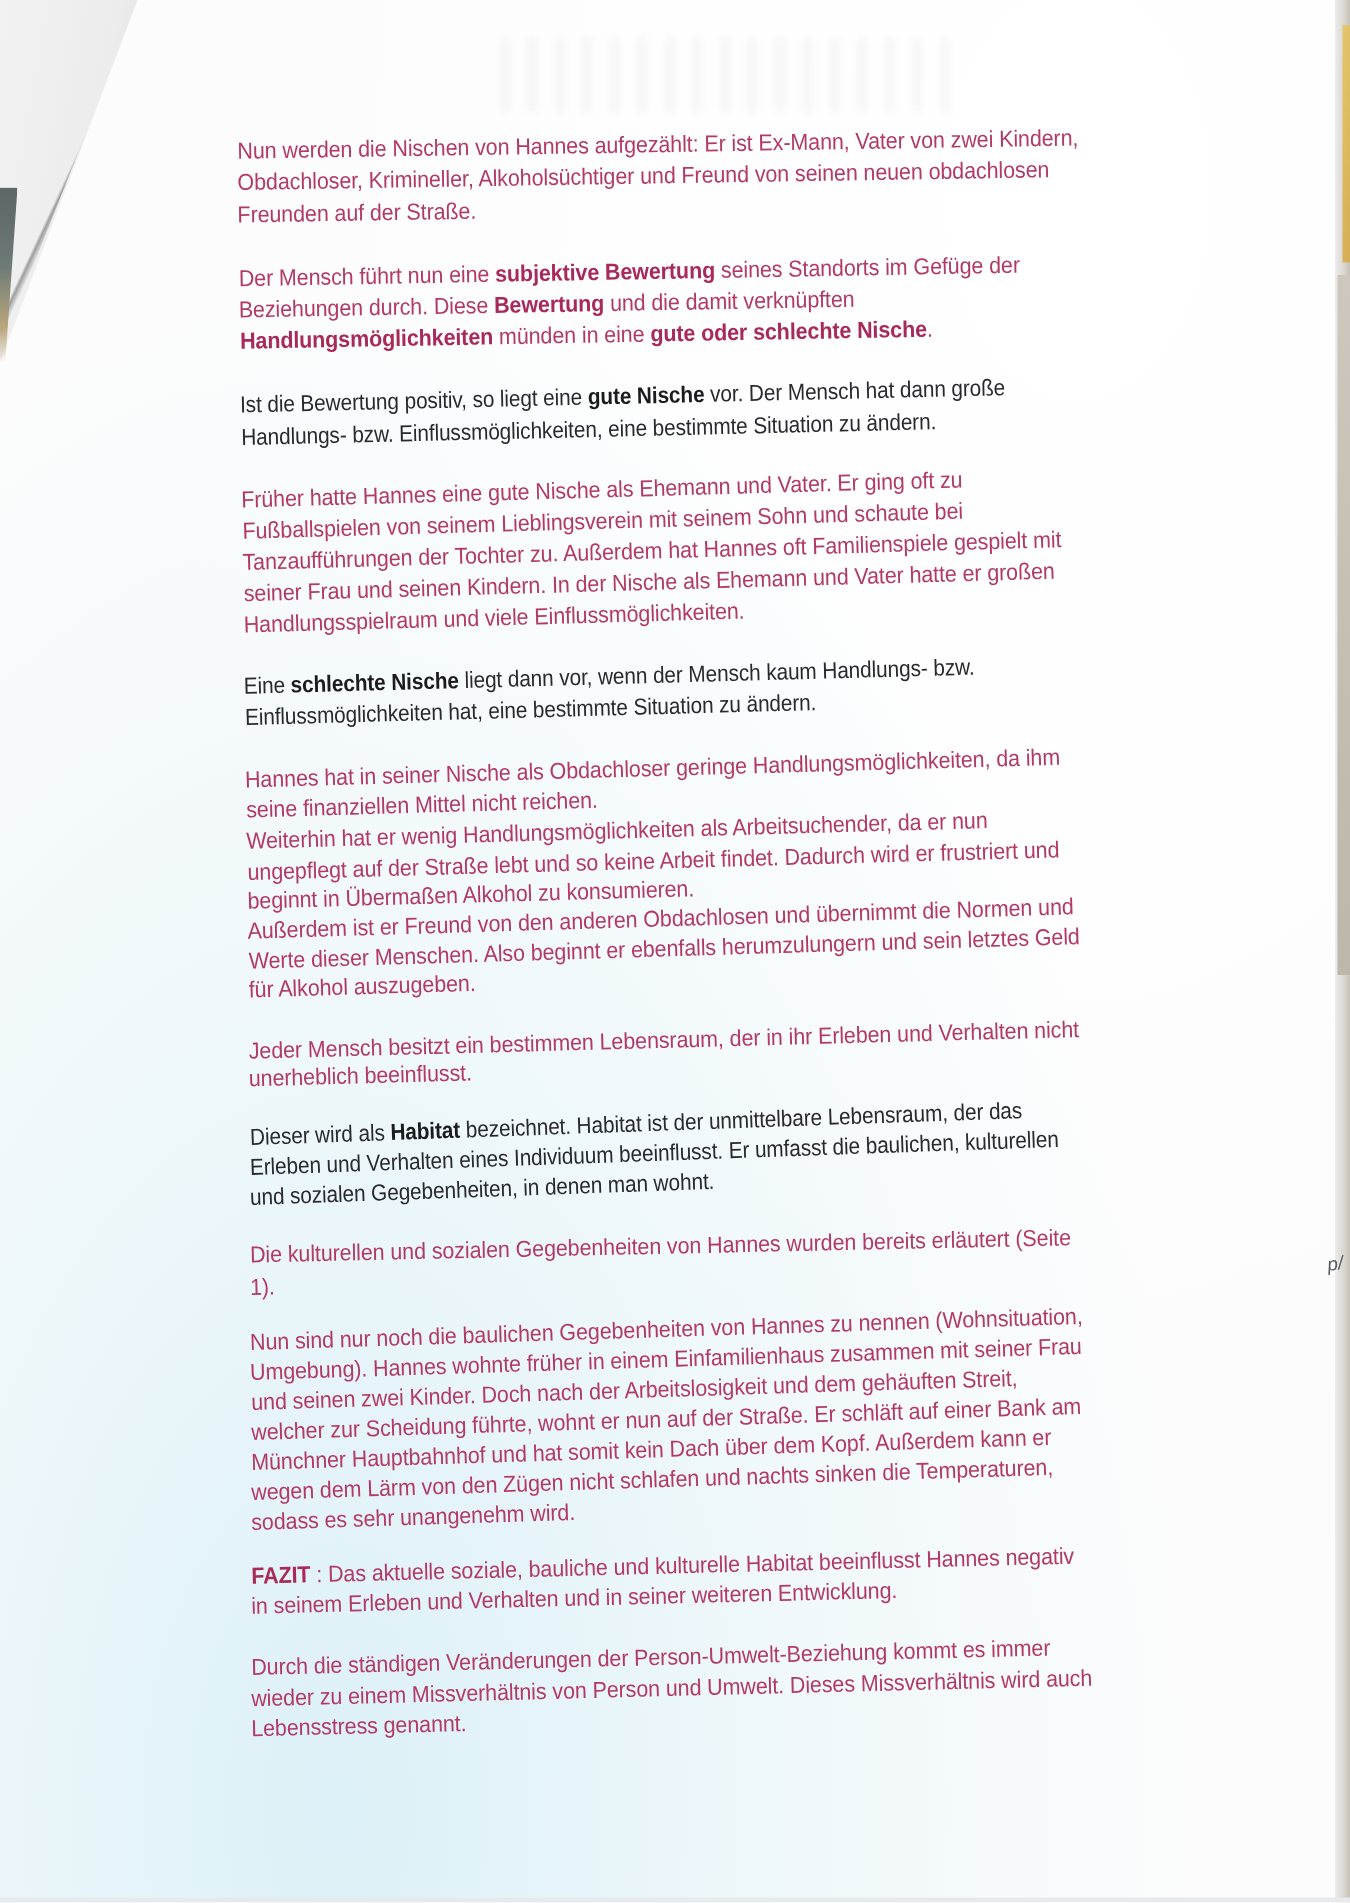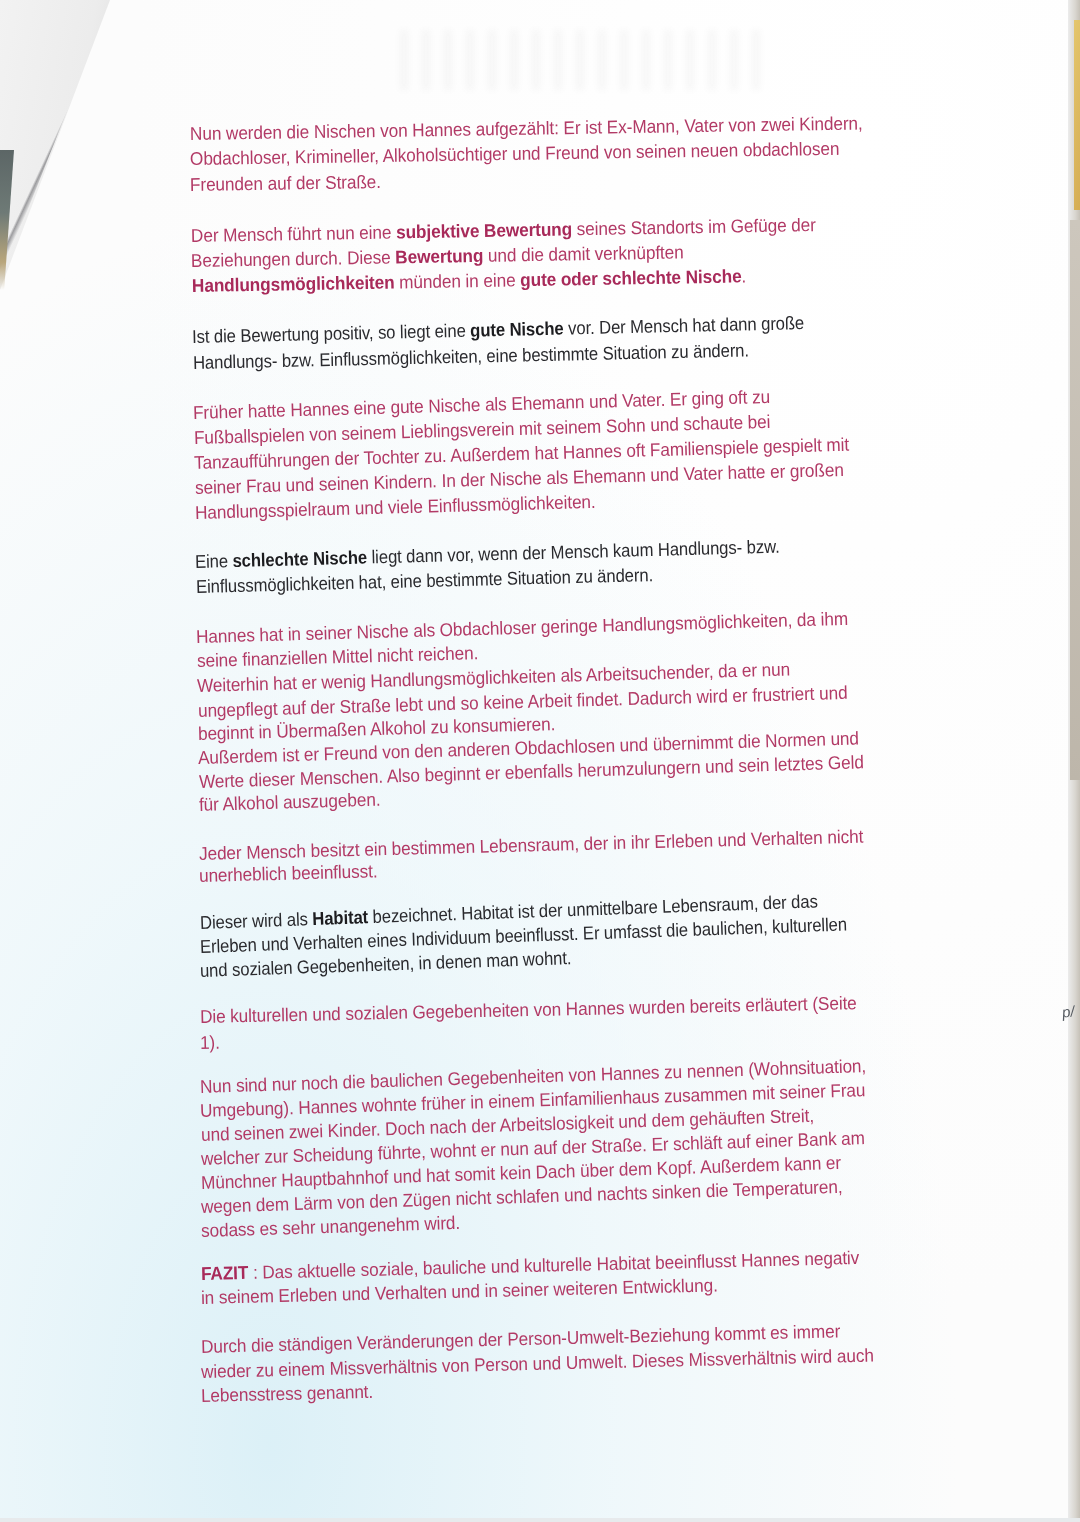--- a/index.html
+++ b/index.html
@@ -82,21 +82,21 @@
       position: absolute;
       left: 400px; top: 30px;
       width: 360px; height: 60px;
       opacity: 0.05;
       background: repeating-linear-gradient(90deg, #777 0 8px, transparent 8px 22px);
       filter: blur(3px);
     }
 
     .page {
       position: absolute;
-      left: 0; top: 13px;
+      left: 0; top: 0;
       width: 1080px; height: 1300px;
     }
     .line {
       position: absolute;
       white-space: nowrap;
       font-size: 18.5px;
       line-height: 24px;
       transform-origin: left center;
       letter-spacing: -0.1px;
     }

